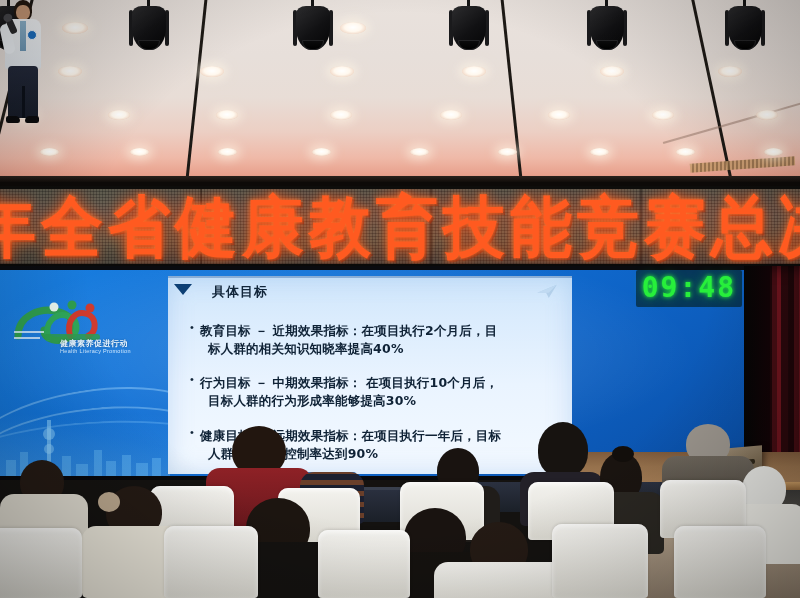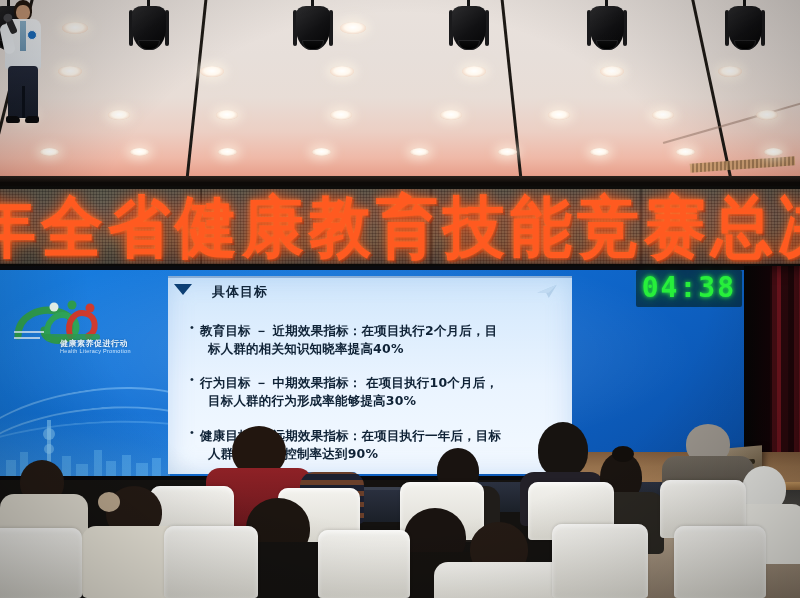--- a/index.html
+++ b/index.html
@@ -499,21 +499,21 @@
           </div>
           <div class="bullet">
             <div class="b-line">健康目标 － 远期效果指标：在项目执行一年后，目标</div>
             <div class="b-line ind">人群的慢性病控制率达到90%</div>
           </div>
         </div>
       </div>
     </div>
   </div>
 
-  <div class="timer" style="right:58px; top:270px;">04:38</div>
+  <div class="timer" style="right:58px; top:270px;">09:48</div>
 
   <div class="curtain"></div>
   <div class="curtain-dark"></div>
   <div class="stage-floor"></div>
   <div class="stage-edge"></div>
   <div class="stage-front"></div>
   <div class="hall-floor"></div>
   <div class="monitor">
     <div class="grille"></div>
       <div class="slot"></div>

